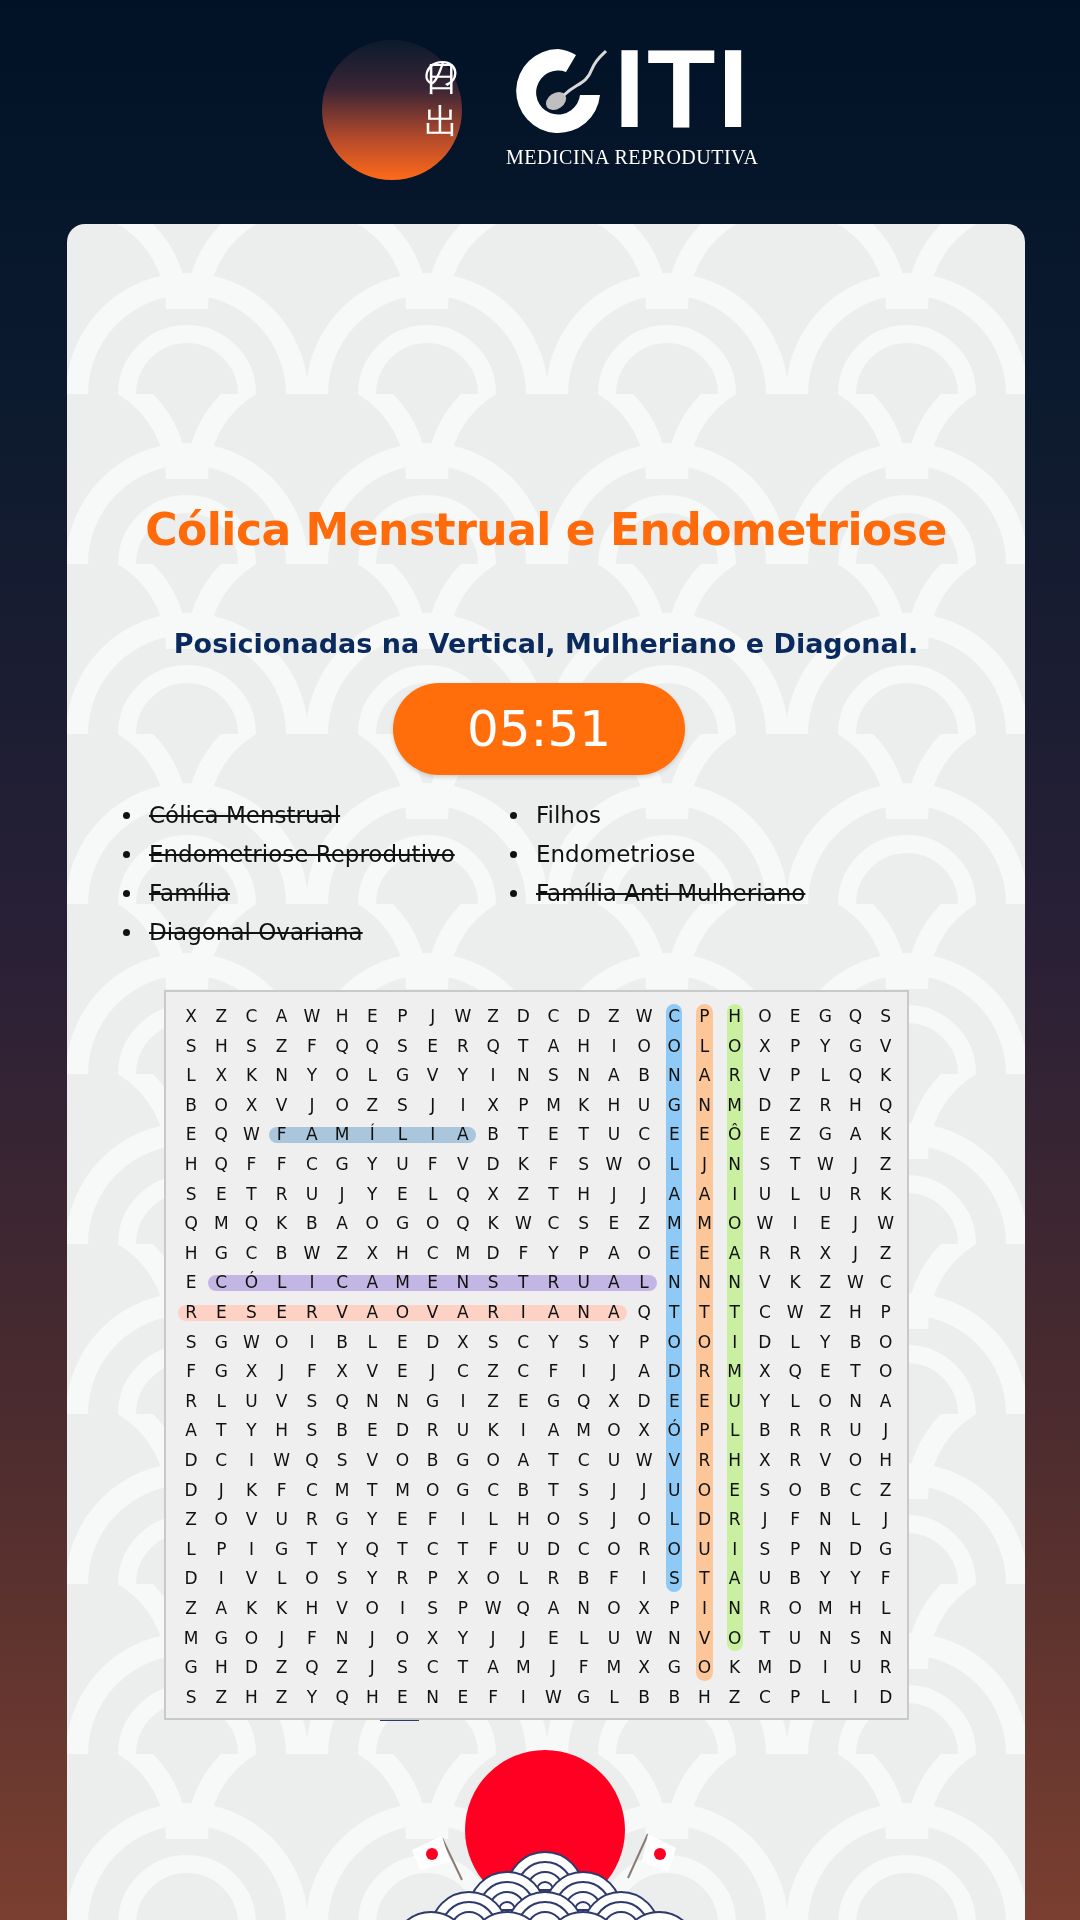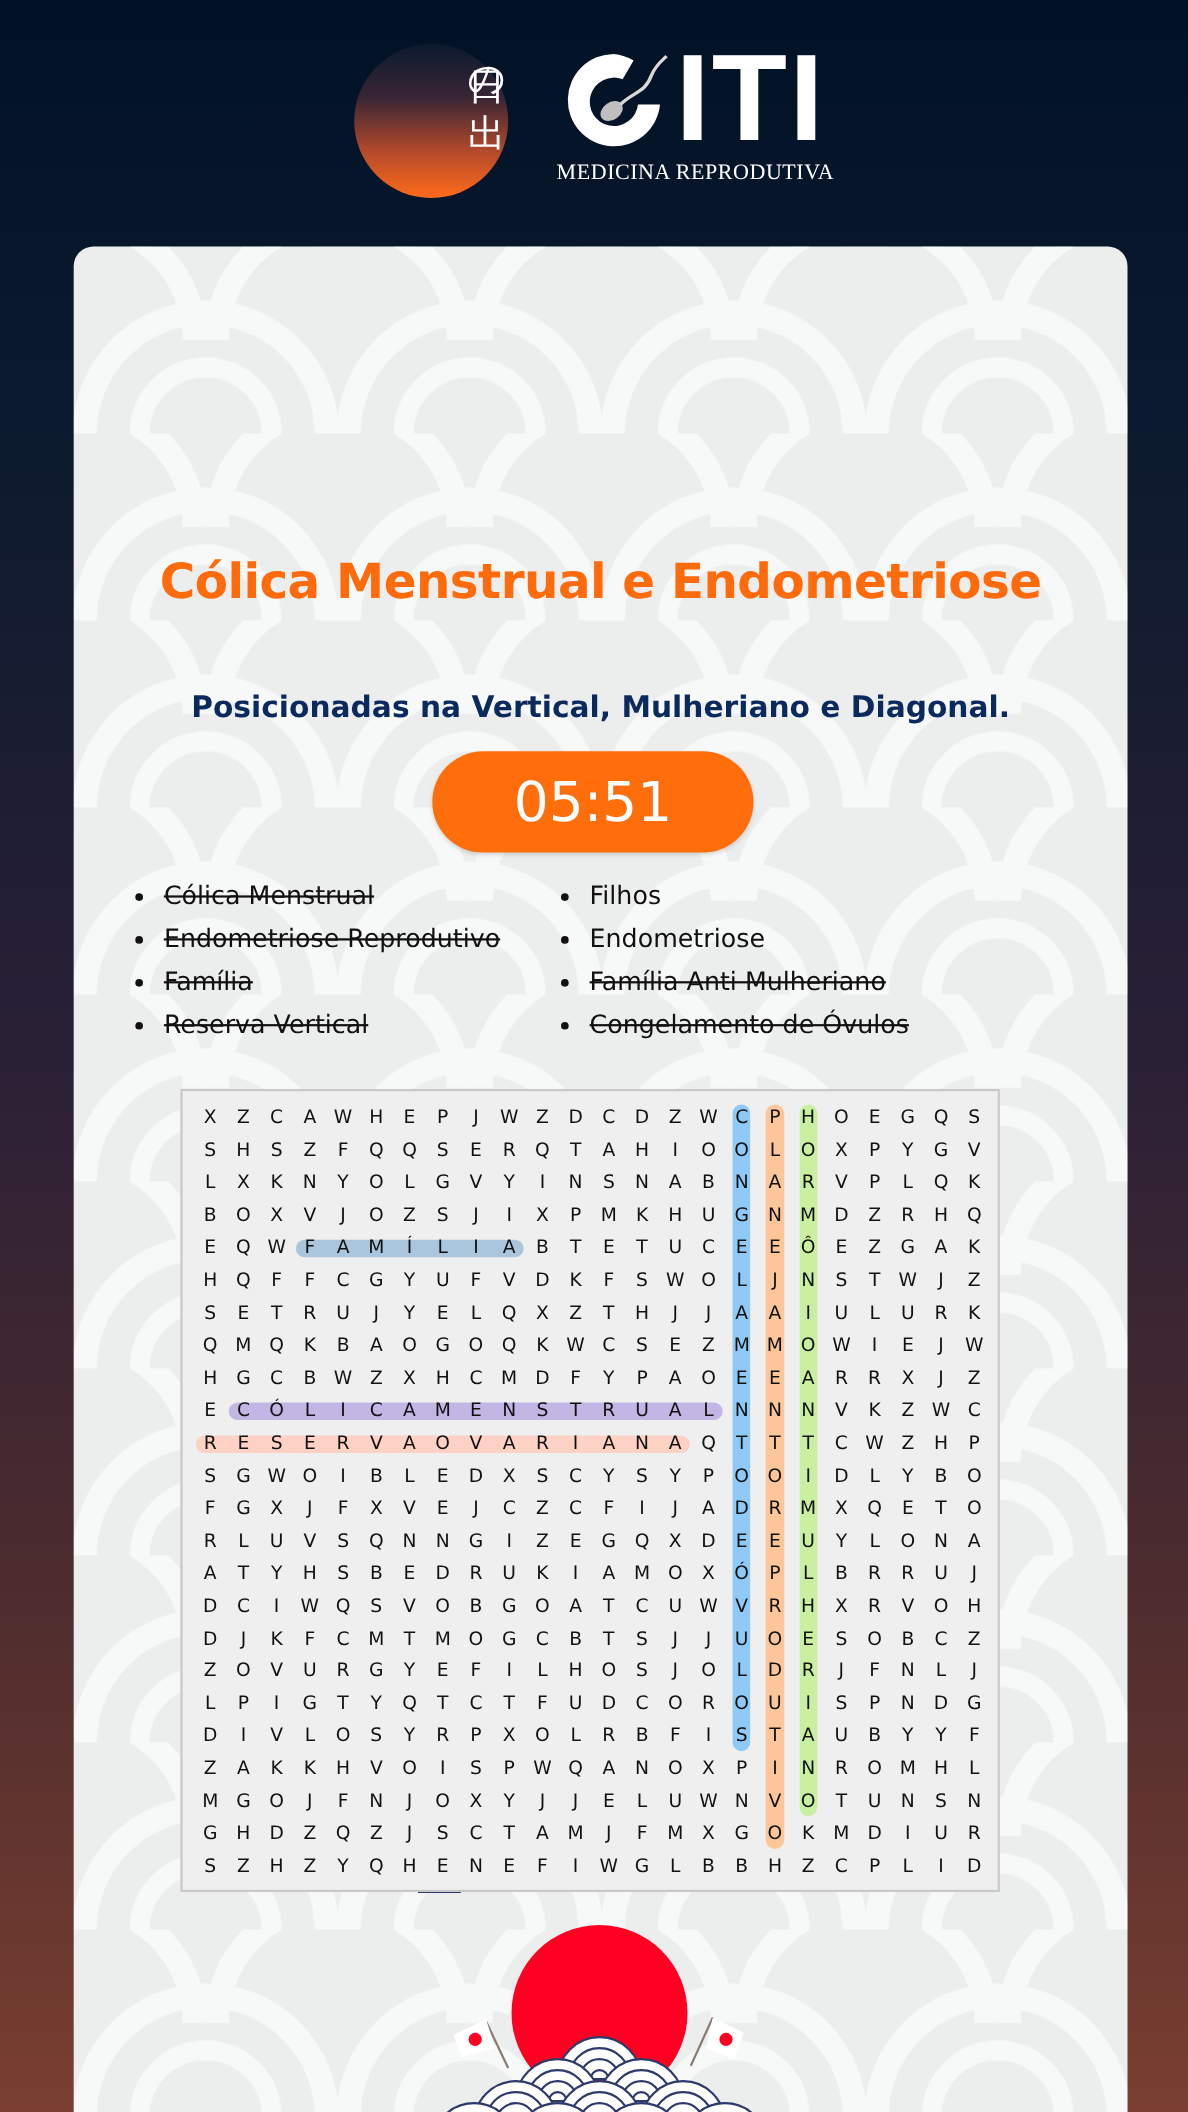--- a/index.html
+++ b/index.html
@@ -107,29 +107,28 @@
   <div class="topic">Cólica Menstrual e Endometriose</div>
   <div class="instr">Posicionadas na Vertical, Mulheriano e Diagonal.</div>
   <div class="timer">05:51</div>
 
   <div class="words">
     <div class="wcol" style="left:56px">
       <ul>
         <li class="found"><span>Cólica Menstrual</span></li>
         <li class="found"><span>Endometriose Reprodutivo</span></li>
         <li class="found"><span>Família</span></li>
-        <li class="found"><span>Reserva Vertical</span></li>
+        <li class="found"><span>Diagonal Ovariana</span></li>
       </ul>
     </div>
     <div class="wcol" style="left:443px">
       <ul>
         <li><span>Filhos</span></li>
         <li><span>Endometriose</span></li>
         <li class="found"><span>Família Anti Mulheriano</span></li>
-        <li class="found"><span>Congelamento de Óvulos</span></li>
       </ul>
     </div>
   </div>
 
   <div class="grid-box">
     <div class="grid" id="grid">
         <div class="hl" style="background: rgb(169, 198, 220); left: 92.6px; top: 125.4px; width: 207.4px; height: 15.6px;"></div>
         <div class="hl" style="background: rgb(195, 182, 228); left: 32.2px; top: 273.4px; width: 449px; height: 15.6px;"></div>
         <div class="hl" style="background: rgb(253, 210, 197); left: 2px; top: 303px; width: 449px; height: 15.6px;"></div>
         <div class="hl" style="background: rgb(142, 202, 245); left: 490.2px; top: 2px; width: 16.2px; height: 588px;"></div>

